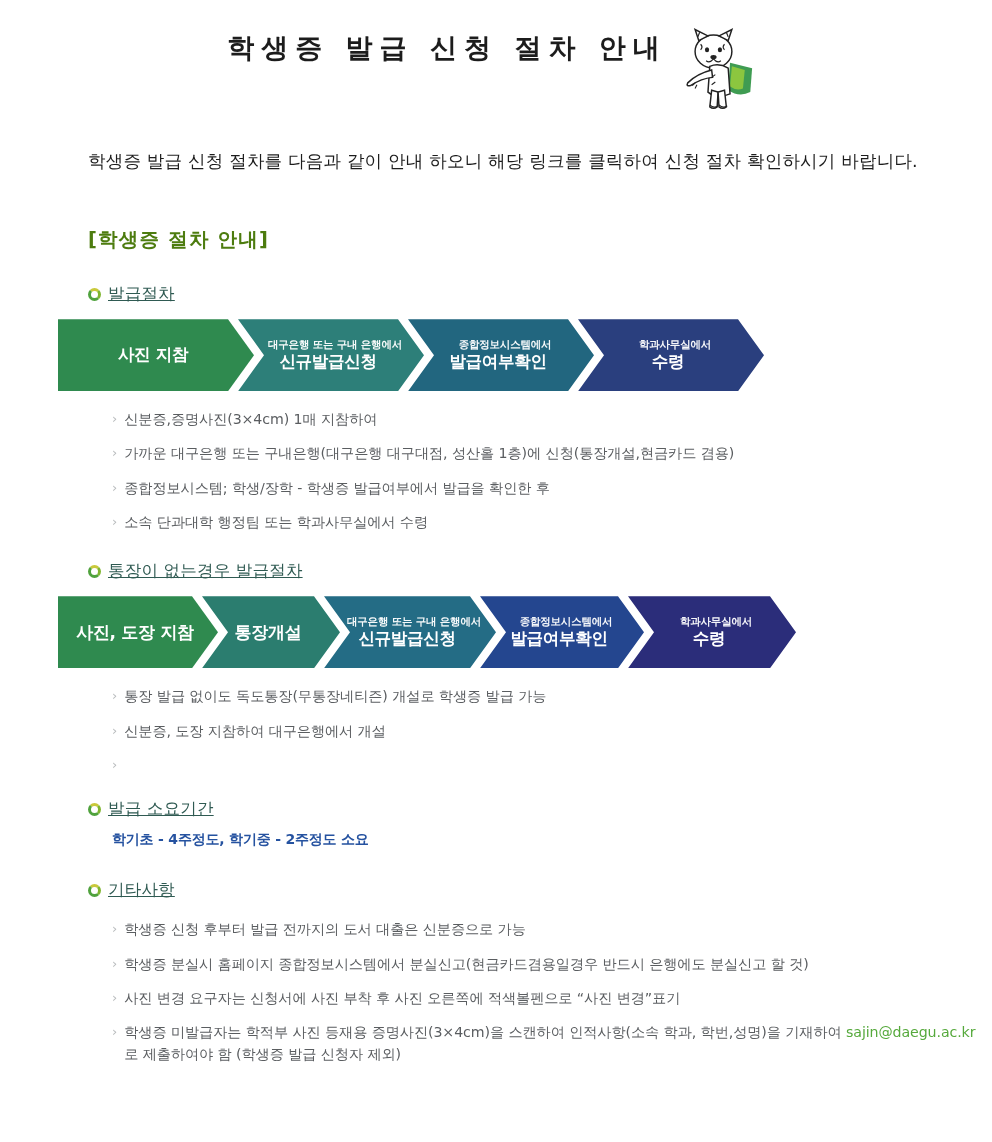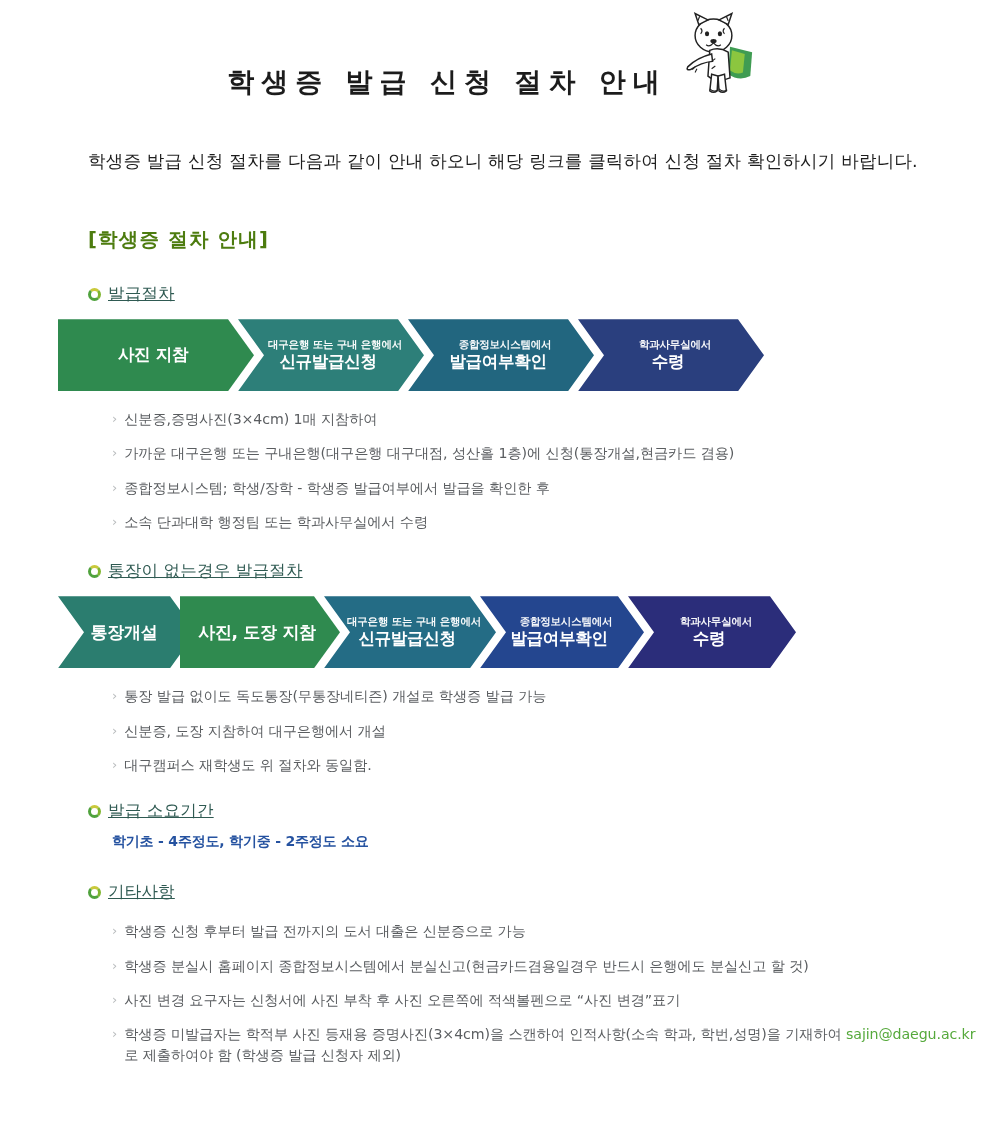--- a/index.html
+++ b/index.html
@@ -10,21 +10,21 @@
     background: #ffffff;
     font-family: "DejaVu Sans", "Liberation Sans", sans-serif;
     overflow: hidden;
     position: relative;
   }
 
   
   .title-row {
     position: relative;
     display: flex;
-    align-items: flex-end;
+    align-items: flex-start;
     justify-content: center;
     padding-top: 30px;
     height: 100px;
   }
   .doc-title {
     font-size: 27px;
     font-weight: bold;
     color: #1c1c1c;
     letter-spacing: 7px;
     white-space: nowrap;
@@ -225,25 +225,25 @@
       <span class="btxt">소속 단과대학 행정팀 또는 학과사무실에서 수령</span>
     </div>
 </div>
 
 <div class="section-head" style="margin-top:27px">
   <span class="ring"></span>
   <span class="section-title">통장이 없는경우 발급절차</span>
 </div>
 
 <div class="flow">
+  <div class="chev first only" style="background:#2f8a4f;width:160px">
+    <span class="main">사진, 도장 지참</span>
+  </div>
   <div class="chev only" style="background:#2b7d6f;width:138px">
     <span class="main">통장개설</span>
-  </div>
-  <div class="chev first only" style="background:#2f8a4f;width:160px">
-    <span class="main">사진, 도장 지참</span>
   </div>
   <div class="chev" style="background:#246c85;width:172px">
     <span class="sub">대구은행 또는 구내 은행에서</span>
     <span class="main">신규발급신청</span>
   </div>
   <div class="chev" style="background:#24468f;width:164px">
     <span class="sub">종합정보시스템에서</span>
     <span class="main">발급여부확인</span>
   </div>
   <div class="chev" style="background:#2b2d7a;width:168px">
@@ -256,21 +256,20 @@
   <div class="bullet">
       <span class="arrow">›</span>
       <span class="btxt">통장 발급 없이도 독도통장(무통장네티즌) 개설로 학생증 발급 가능</span>
     </div>
   <div class="bullet">
       <span class="arrow">›</span>
       <span class="btxt">신분증, 도장 지참하여 대구은행에서 개설</span>
     </div>
   <div class="bullet">
       <span class="arrow">›</span>
-      <span class="btxt">대구캠퍼스 재학생도 위 절차와 동일함.</span>
     </div>
 </div>
 
 <div class="section-head" style="margin-top:24px">
   <span class="ring"></span>
   <span class="section-title">발급 소요기간</span>
 </div>
 <div class="duration">학기초 - 4주정도, 학기중 - 2주정도 소요</div>
 
 <div class="section-head" style="margin-top:30px">

